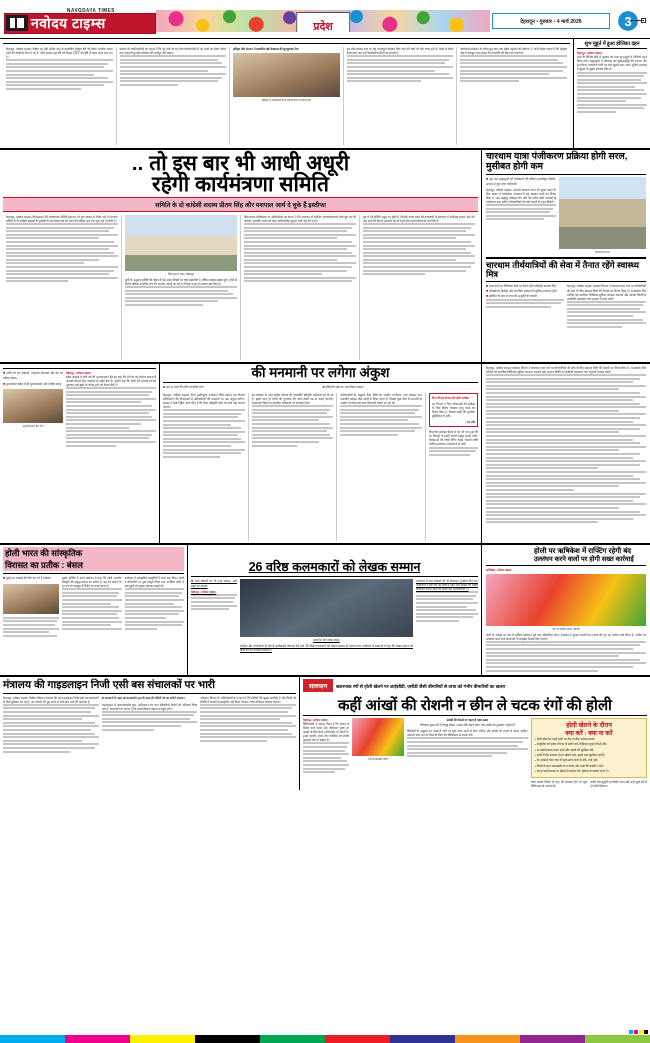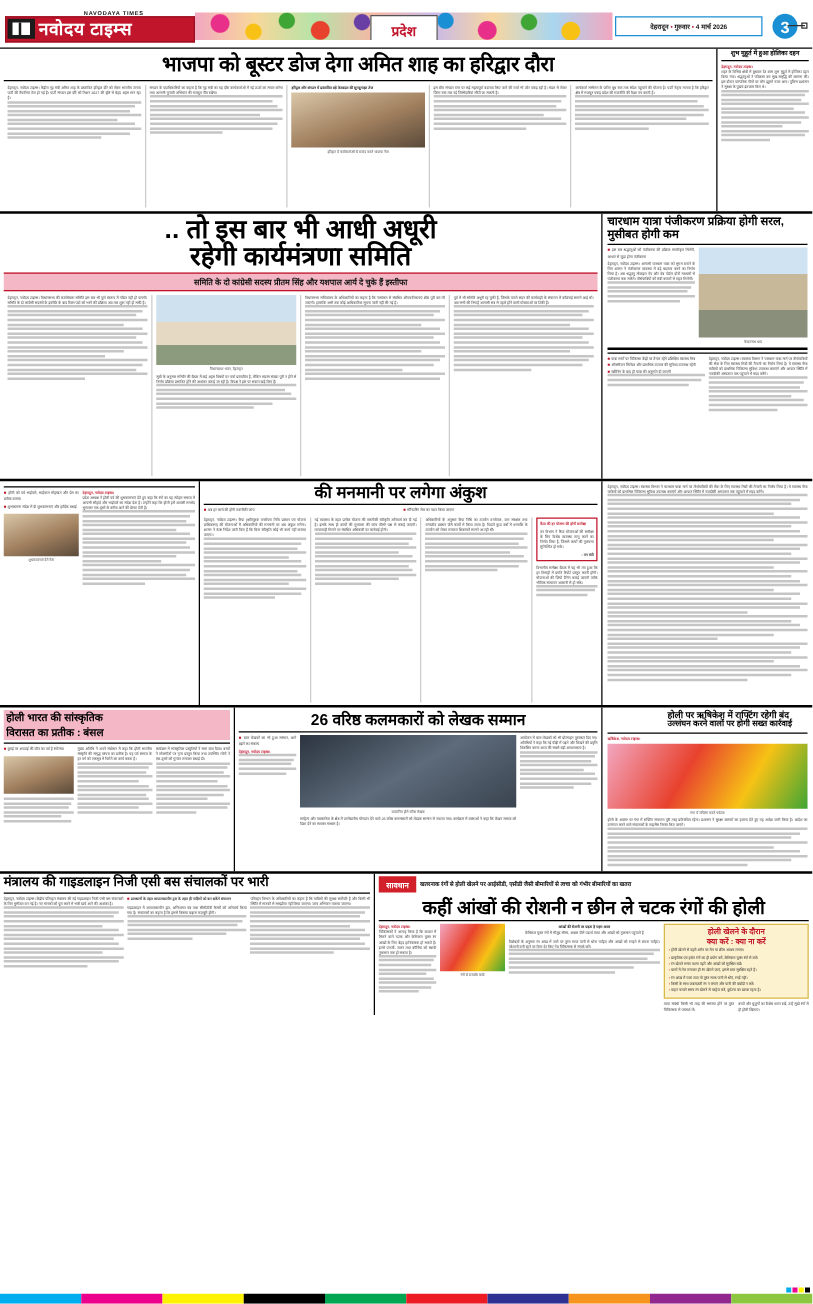--- a/index.html
+++ b/index.html
@@ -95,21 +95,21 @@
   .sec3-a { flex:0 0 160px; border-right:1px solid #000; padding:2px 3px; }
   .sec3-a h2 { font-size:8px; background:#f3b7c5; padding:1px 2px; line-height:1.15; }
   .sec3-b { flex:1; border-right:1px solid #000; padding:2px 3px; }
   .sec3-b h1 { font-size:13.5px; text-align:center; line-height:1.06; }
   .sec3-c { flex:0 0 168px; padding:2px 4px; }
 
   
   .sec4 { display:flex; border-top:2px solid #000; }
   .sec4-a { flex:0 0 188px; border-right:1px solid #000; padding:2px 3px; }
   .sec4-a h2 { font-size:8.4px; background:#f3b7c5; padding:1px 2px; line-height:1.2; }
-  .sec4-b { flex:1; border-right:1px solid #000; padding:4px 3px; }
+  .sec4-b { flex:1; border-right:1px solid #000; padding:16px 3px;text-decoration:underline; }
   .sec4-b h1 { font-size:12.5px; text-align:center; line-height:1.05; }
   .sec4-c { flex:0 0 168px; padding:2px 4px; }
   .sec4-c h2 { font-size:7.2px; line-height:1.15;margin-left:48px; }
 
   
   .sec5 { display:flex; border-top:2px solid #000; }
   .sec5-a { flex:0 0 300px; border-right:1px solid #000; padding:2px 3px; }
   .sec5-a h2 { font-size:10.5px; line-height:1.1; }
   .sec5-b { flex:1; padding:2px 3px; }
   .sec5-b h1 { font-size:15px; text-align:center; line-height:1.06; padding-top:3px; }
@@ -157,21 +157,20 @@
     </div>
     <div class="pageno">
       <div class="circ">3</div>
       <div class="line"></div>
       <div class="sq"></div>
     </div>
   </div>
 
   <div class="sec1">
     <div class="sec1-main">
-      <h1 class="hd">भाजपा को बूस्टर डोज देगा अमित शाह का हरिद्वार दौरा</h1>
       <div class="rule" style="margin-top:2px"></div>
       <div class="sec1-cols" style="height:98px">
         <div>
           <div class="tiny">देहरादून, नवोदय टाइम्स। केंद्रीय गृह मंत्री अमित शाह के प्रस्तावित हरिद्वार दौरे को लेकर भारतीय जनता पार्टी की तैयारियां तेज हो गई हैं। पार्टी संगठन इस दौरे को मिशन 2027 की दृष्टि से बेहद अहम मान रहा है।</div>
           <span class="gl s1"></span>
             <span class="gl s2"></span>
             <span class="gl s3"></span>
           <span class="gl s1"></span>
             <span class="gl s4"></span>
             <span class="gl s2"></span>
@@ -329,20 +328,21 @@
             <span class="gl s3"></span>
           <span class="gl s1"></span>
             <span class="gl s4"></span>
         </div>
         <div style="flex:1">
           <div class="photo temple" style="height:72px"></div>
           <div class="cap">केदारनाथ धाम</div>
         </div>
       </div>
       <div class="rule-thick" style="margin:3px 0 2px"></div>
+      <h2 class="hd" style="font-size:8.6px">चारधाम तीर्थयात्रियों की सेवा में तैनात रहेंगे स्वास्थ्य मित्र</h2>
       <div class="rule" style="margin:2px 0"></div>
       <div style="display:flex;gap:3px">
         <div style="flex:0 0 78px">
           <div class="tiny bullet">यात्रा मार्गों पर चिकित्सा केंद्रों पर तैनात रहेंगे प्रशिक्षित स्वास्थ्य मित्र</div>
           <div class="tiny bullet">ऑक्सीजन सिलेंडर और प्राथमिक उपचार की सुविधा उपलब्ध रहेगी</div>
           <div class="tiny bullet">स्क्रीनिंग के बाद ही यात्रा की अनुमति दी जाएगी</div>
           <span class="gl s1"></span>
             <span class="gl s2"></span>
             <span class="gl s4"></span>
         </div>

